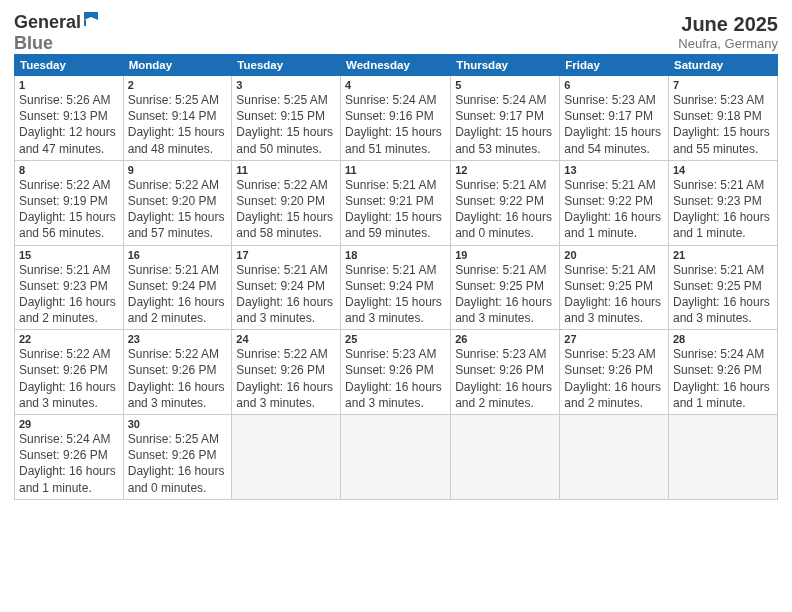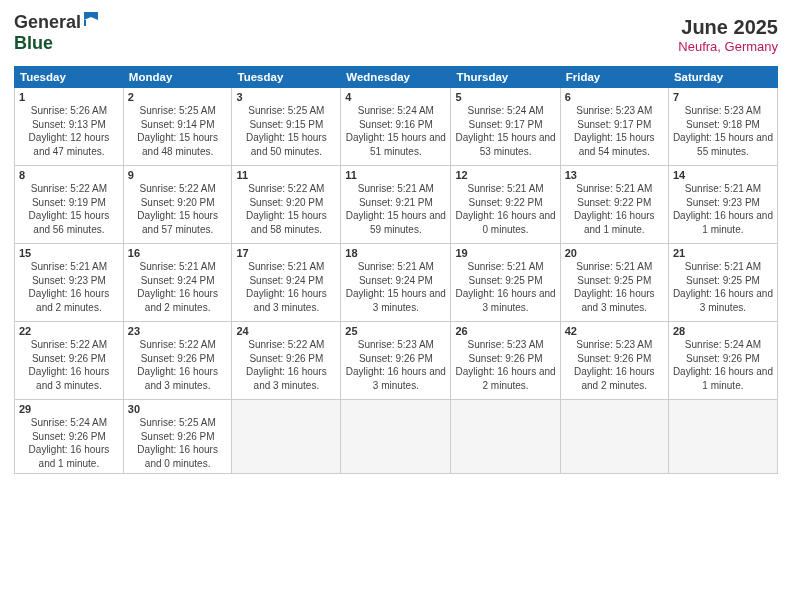--- a/index.html
+++ b/index.html
@@ -12,51 +12,51 @@
     }
     .page {
       width: 792px;
       height: 612px;
       padding: 10px 14px;
       position: relative;
     }
     .header {
       display: flex;
       justify-content: space-between;
-      align-items: flex-end;
-      margin-bottom: 12px;
+      align-items: center;
+      margin-bottom: 0;
       gap: 44px;
     }
     .logo {
       display: flex;
       align-items: center;
     }
     .logo-text {
       font-size: 18px;
       font-weight: bold;
     }
     .logo-general { color: #333; }
-    .logo-blue { color: #14532d; }
+    .logo-blue { color: #737373; }
     .logo-icon {
       width: 18px;
       height: 18px;
       margin-left: 1px;
       margin-right: 1px;
     }
     .title-section {
       text-align: right;
     }
     .title-month {
       font-size: 20px;
       font-weight: bold;
       color: #333;
     }
     .title-location {
       font-size: 13px;
-      color: #be185d;
+      color: #737373;
     }
     .calendar {
       width: 100%;
       border-collapse: collapse;
       border: 1px solid #ccc;
     }
     .calendar th {
       background: #1a6eb5;
       color: #fff;
       font-size: 11.5px;
@@ -79,24 +79,23 @@
       background: #f5f5f5;
     }
     .day-num {
       font-size: 11px;
       font-weight: bold;
       color: #333;
       display: block;
       margin-bottom: 1px;
     }
     .day-info {
-      font-size: 10px;
+      font-size: 12px;
       color: #444;
       line-height: 1.35;
-      text-align: center;
     }
     tr:last-child td {
       height: auto;
       margin-left: 15px;
     }
   </style>
 </head>
 <body>
 
 <div class="page">
@@ -338,21 +337,21 @@
       </td>
           <td>
         <span class="day-num">26</span>
         <div class="day-info">
           <span>Sunrise: 5:23 AM</span><br>
           <span>Sunset: 9:26 PM</span><br>
           <span>Daylight: 16 hours and 2 minutes.</span>
         </div>
       </td>
           <td>
-        <span class="day-num">42</span>
+        <span class="day-num">27</span>
         <div class="day-info">
           <span>Sunrise: 5:23 AM</span><br>
           <span>Sunset: 9:26 PM</span><br>
           <span>Daylight: 16 hours and 2 minutes.</span>
         </div>
       </td>
           <td>
         <span class="day-num">28</span>
         <div class="day-info">
           <span>Sunrise: 5:24 AM</span><br>

